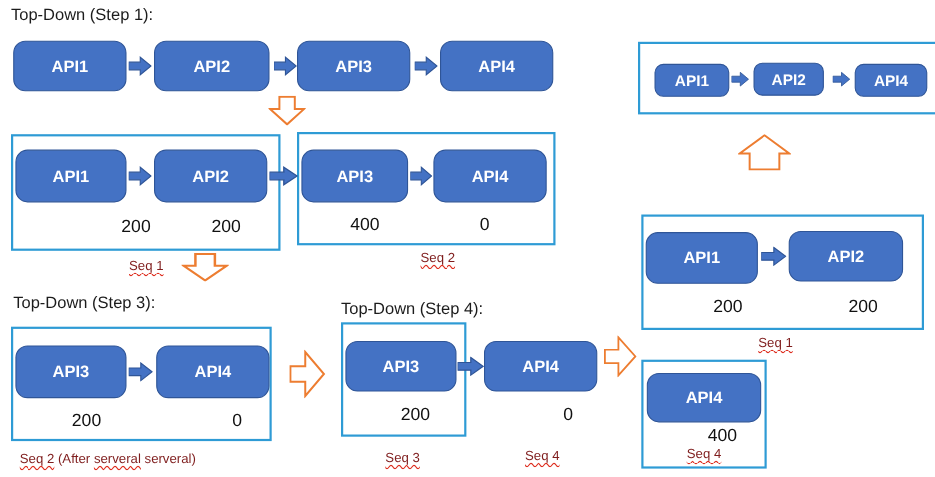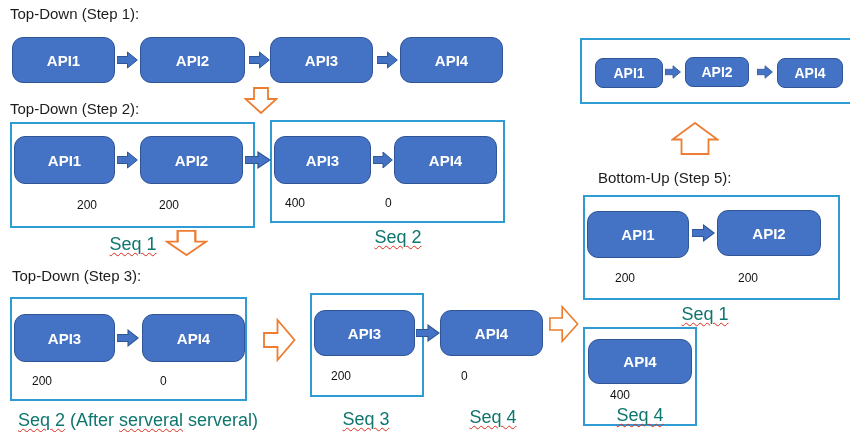--- a/index.html
+++ b/index.html
@@ -8,22 +8,22 @@
     font-family:"Liberation Sans",sans-serif;
   }
   .t{position:absolute;font-size:15px;color:#1c1c1c;white-space:nowrap;z-index:3;}
   .node{
     position:absolute;background:#4472C4;border:1.6px solid #2F5597;border-radius:11px;
     color:#fff;display:flex;align-items:center;justify-content:center;
     font-size:15px;font-weight:600;z-index:1;box-sizing:border-box;
   }
   .node.sm{border-radius:8px;font-size:14px;}
   .box{position:absolute;border:2px solid #2E9BD5;background:transparent;z-index:0;box-sizing:border-box;}
-  .val{position:absolute;font-size:12px;color:#111;text-align:left;width:60px;z-index:1;}
-  .cap{position:absolute;font-size:18px;color:#0f766e;text-align:center;white-space:nowrap;z-index:1;}
+  .val{position:absolute;font-size:16px;color:#111;text-align:right;width:60px;z-index:1;}
+  .cap{position:absolute;font-size:12px;color:#7f1d1d;text-align:center;white-space:nowrap;z-index:1;}
   .sp{
     text-decoration-line:underline;text-decoration-style:wavy;
     text-decoration-color:#DD2B1C;text-decoration-thickness:1px;text-underline-offset:2px;
   }
   .ico{position:absolute;z-index:2;}
   .ico svg{display:block;width:100%;height:100%;}
 </style>
 </head>
 <body>
 
@@ -49,21 +49,20 @@
       </svg>
   </div>
   <div class="node" style="left:400px;top:37px;width:103px;height:46px">API4</div>
 
   <div class="ico" style="left:244px;top:87px;width:34px;height:27px">
     <svg viewBox="0 0 34 27" preserveAspectRatio="none">
         <path d="M10 1 H24 V12 H32.5 L17 26 L1.5 12 H10 Z" fill="#ffffff" stroke="#ED7D31" stroke-width="1.8"></path>
       </svg>
   </div>
 
-  <div class="t" style="left:10px;top:100px">Top-Down (Step 2):</div>
 
   <div class="box" style="left:10px;top:122px;width:245px;height:106px"></div>
   <div class="node" style="left:14px;top:136px;width:101px;height:48px">API1</div>
   <div class="ico" style="left:117px;top:151px;width:21px;height:18px">
     <svg viewBox="0 0 21 18" preserveAspectRatio="none">
         <path d="M0 5.5 H10.5 V1 L20.3 9 L10.5 17 V12.5 H0 Z" fill="#4472C4" stroke="#2F5597" stroke-width="1"></path>
       </svg>
   </div>
   <div class="node" style="left:140px;top:136px;width:103px;height:48px">API2</div>
   <div class="val" style="left:77px;top:198px">200</div>
@@ -107,20 +106,21 @@
   <div class="val" style="left:32px;top:374px">200</div>
   <div class="val" style="left:160px;top:374px">0</div>
   <div class="cap" style="left:18px;top:410px;text-align:left"><span class="sp">Seq 2</span><span> (After </span><span class="sp">serveral</span><span> serveral)</span></div>
 
   <div class="ico" style="left:263px;top:318px;width:33px;height:44px">
     <svg viewBox="0 0 33 44" preserveAspectRatio="none">
         <path d="M1 15 H14.5 V2 L31.5 22 L14.5 42 V29 H1 Z" fill="#ffffff" stroke="#ED7D31" stroke-width="1.8"></path>
       </svg>
   </div>
 
+  <div class="t" style="left:310px;top:272px">Top-Down (Step 4):</div>
   <div class="box" style="left:310px;top:293px;width:114px;height:104px"></div>
   <div class="node" style="left:314px;top:310px;width:101px;height:46px">API3</div>
   <div class="ico" style="left:416px;top:324px;width:24px;height:18px">
     <svg viewBox="0 0 21 18" preserveAspectRatio="none">
         <path d="M0 5.5 H10.5 V1 L20.3 9 L10.5 17 V12.5 H0 Z" fill="#4472C4" stroke="#2F5597" stroke-width="1"></path>
       </svg>
   </div>
   <div class="node" style="left:440px;top:310px;width:103px;height:46px">API4</div>
   <div class="val" style="left:331px;top:369px">200</div>
   <div class="val" style="left:461px;top:369px">0</div>
@@ -147,21 +147,20 @@
       </svg>
   </div>
   <div class="node sm" style="left:777px;top:58px;width:66px;height:30px">API4</div>
 
   <div class="ico" style="left:671px;top:122px;width:48px;height:33px">
     <svg viewBox="0 0 48 33" preserveAspectRatio="none">
         <path d="M24 1 L46.5 17.5 H37.5 V32 H10.5 V17.5 H1.5 Z" fill="#ffffff" stroke="#ED7D31" stroke-width="1.8"></path>
       </svg>
   </div>
 
-  <div class="t" style="left:598px;top:169px">Bottom-Up (Step 5):</div>
   <div class="box" style="left:583px;top:195px;width:257px;height:105px"></div>
   <div class="node" style="left:587px;top:211px;width:102px;height:47px">API1</div>
   <div class="ico" style="left:692px;top:224px;width:23px;height:18px">
     <svg viewBox="0 0 21 18" preserveAspectRatio="none">
         <path d="M0 5.5 H10.5 V1 L20.3 9 L10.5 17 V12.5 H0 Z" fill="#4472C4" stroke="#2F5597" stroke-width="1"></path>
       </svg>
   </div>
   <div class="node" style="left:717px;top:210px;width:104px;height:46px">API2</div>
   <div class="val" style="left:615px;top:271px">200</div>
   <div class="val" style="left:738px;top:271px">200</div>

